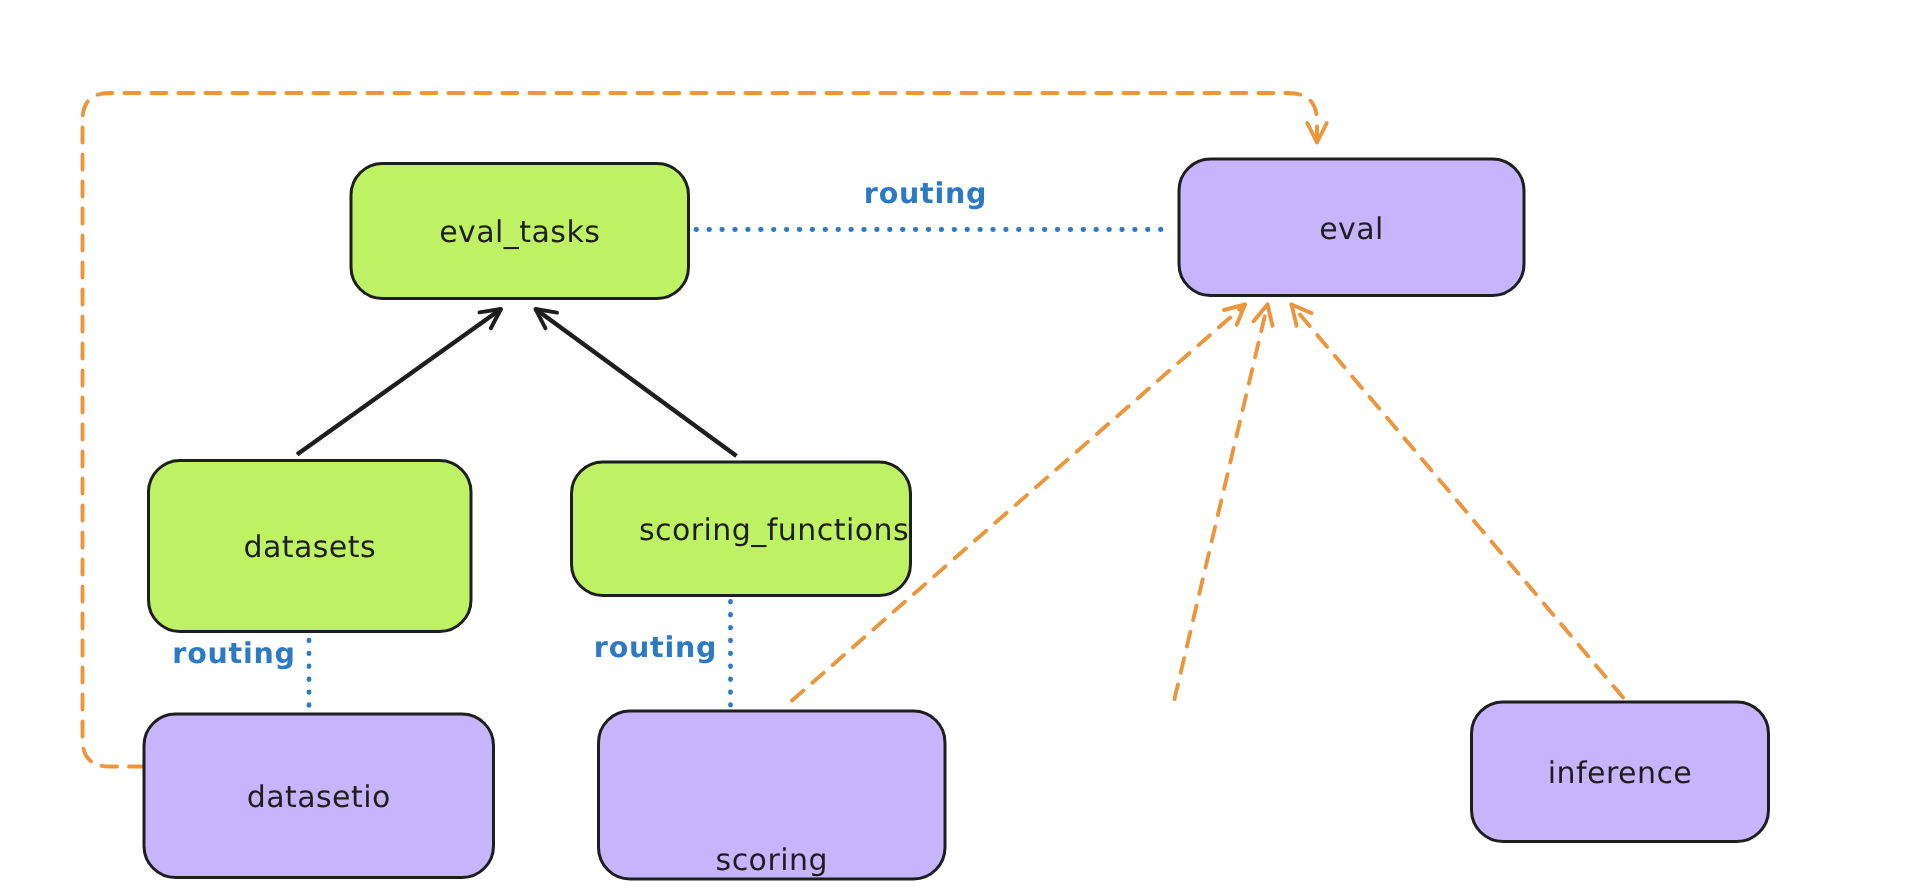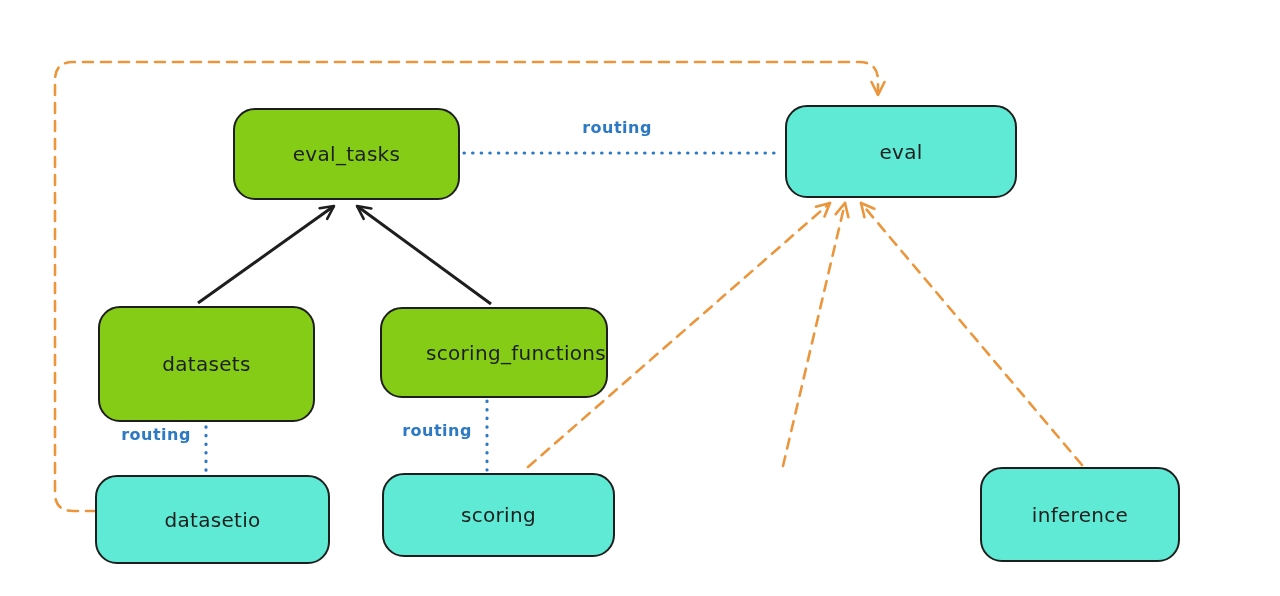--- a/index.html
+++ b/index.html
@@ -25,28 +25,28 @@
     display: flex;
     align-items: center;
     justify-content: center;
     border: 2.5px solid #1e1e1e;
     border-radius: 22px;
     font-size: 20px;
     color: #1e1e1e;
     letter-spacing: 0.3px;
     box-sizing: border-box;
   }
-  .node-blue  { background: #84cc16; }
-  .node-green { background: #5eead4; }
+  .node-blue  { background: #bef264; }
+  .node-green { background: #c4b5fd; }
   .edge-label {
     position: absolute;
     width: 120px;
     text-align: center;
     color: #2d79c4;
-    font-size: 16px;
+    font-size: 19px;
     font-weight: bold;
     letter-spacing: 0.5px;
   }
 </style>
 </head>
 <body>
 
 <div class="canvas">
 
   <svg class="edge-layer" viewBox="0 0 1280 596" fill="none">
@@ -81,25 +81,25 @@
   </div>
 
   <div class="node node-blue" style="left:98px; top:306px; width:217px; height:116px;">
     <span>datasets</span>
   </div>
 
   <div class="node node-blue" style="left:380px; top:307px; width:228px; height:91px;padding-left:44px;">
     <span>scoring_functions</span>
   </div>
 
-  <div class="node node-green" style="left:95px; top:475px; width:235px; height:89px;">
+  <div class="node node-green" style="left:95px; top:475px; width:235px; height:111px;">
     <span>datasetio</span>
   </div>
 
-  <div class="node node-green" style="left:382px; top:473px; width:233px; height:84px;">
+  <div class="node node-green" style="left:398px; top:473px; width:233px; height:114px;align-items:flex-end;">
     <span>scoring</span>
   </div>
 
 
   <div class="node node-green" style="left:980px; top:467px; width:200px; height:95px;align-items:center;">
     <span>inference</span>
   </div>
 
   <div class="edge-label" style="left:557px; top:118px;">routing</div>
   <div class="edge-label" style="left:96px; top:425px;">routing</div>

